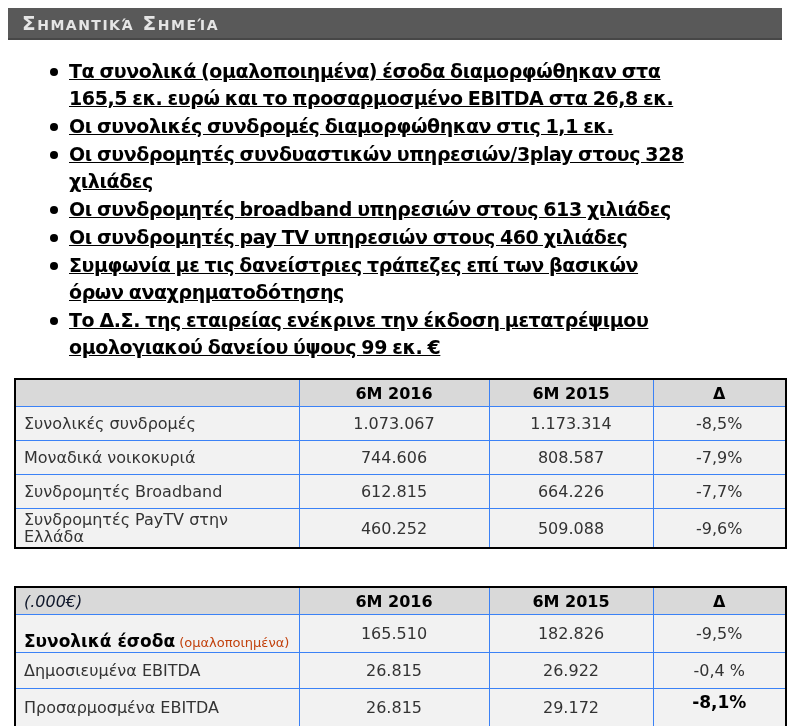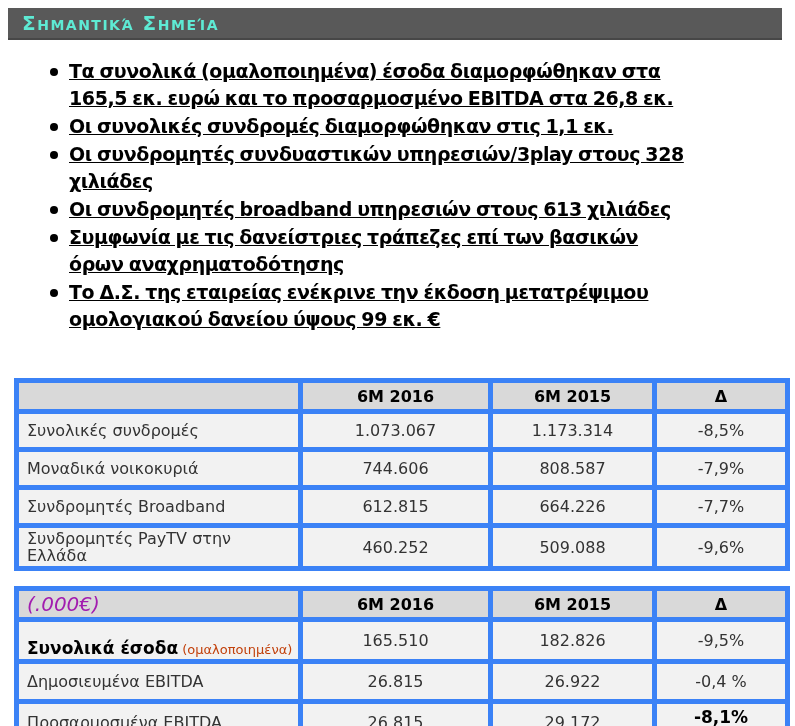--- a/index.html
+++ b/index.html
@@ -24,21 +24,21 @@
     top: 8px;
     width: 760px;
     height: 30px;
     background: #595959;
     border-bottom: 2px solid #474747;
     padding-left: 14px;
     display: flex;
     align-items: center;
   }
   .title-bar .title-text {
-    color: #5eead4;
+    color: #e5e5e5;
     font-weight: bold;
     font-size: 20px;
     font-variant: small-caps;
     letter-spacing: 1.5px;
     white-space: nowrap;
   }
   
   .bullets {
     position: absolute;
     left: 48px;
@@ -74,21 +74,21 @@
     left: 14px;
     border-collapse: collapse;
     table-layout: fixed;
     width: 771px;
     border: 2px solid #000;
     font-size: 16px;
   }
   table.tbl1 { top: 378px; }
   table.tbl2 { top: 586px; }
   .tbl th, .tbl td {
-    border: 5px solid #3b82f6;
+    border: 1px solid #3b82f6;
     text-align: center;
     overflow: hidden;
   }
   .tbl th {
     background: #d9d9d9;
     height: 24px;
     font-size: 16px;
     font-weight: bold;
     color: #000;
   }
@@ -102,22 +102,22 @@
     text-align: left;
     padding-left: 8px;
   }
   .tbl td.lbl {
     white-space: pre-line;
     line-height: 17px;
   }
   th.units {
     font-weight: normal;
     font-style: italic;
-    font-size: 20px;
-    color: #a21caf;
+    font-size: 16px;
+    color: #0f172a;
   }
   td.lbl .strong-label {
     font-weight: bold;
     font-size: 17px;
     color: #000;
     text-align: center;
   }
   td.lbl .small-suffix {
     font-size: 13px;
     margin-left: 4px;
@@ -150,20 +150,24 @@
       <span class="bullet-dot"></span>
       <span>Οι συνολικές συνδρομές διαμορφώθηκαν στις 1,1 εκ.</span>
     </li>
     <li>
       <span class="bullet-dot"></span>
       <span>Οι συνδρομητές συνδυαστικών υπηρεσιών/3play στους 328 χιλιάδες</span>
     </li>
     <li>
       <span class="bullet-dot"></span>
       <span>Οι συνδρομητές broadband υπηρεσιών στους 613 χιλιάδες</span>
+    </li>
+    <li>
+      <span class="bullet-dot"></span>
+      <span>Οι συνδρομητές pay TV υπηρεσιών στους 460 χιλιάδες</span>
     </li>
     <li>
       <span class="bullet-dot"></span>
       <span>Συμφωνία με τις δανείστριες τράπεζες επί των βασικών όρων αναχρηματοδότησης</span>
     </li>
     <li>
       <span class="bullet-dot"></span>
       <span>Το Δ.Σ. της εταιρείας ενέκρινε την έκδοση μετατρέψιμου ομολογιακού δανείου ύψους 99 εκ. €</span>
     </li>
   </ul>

